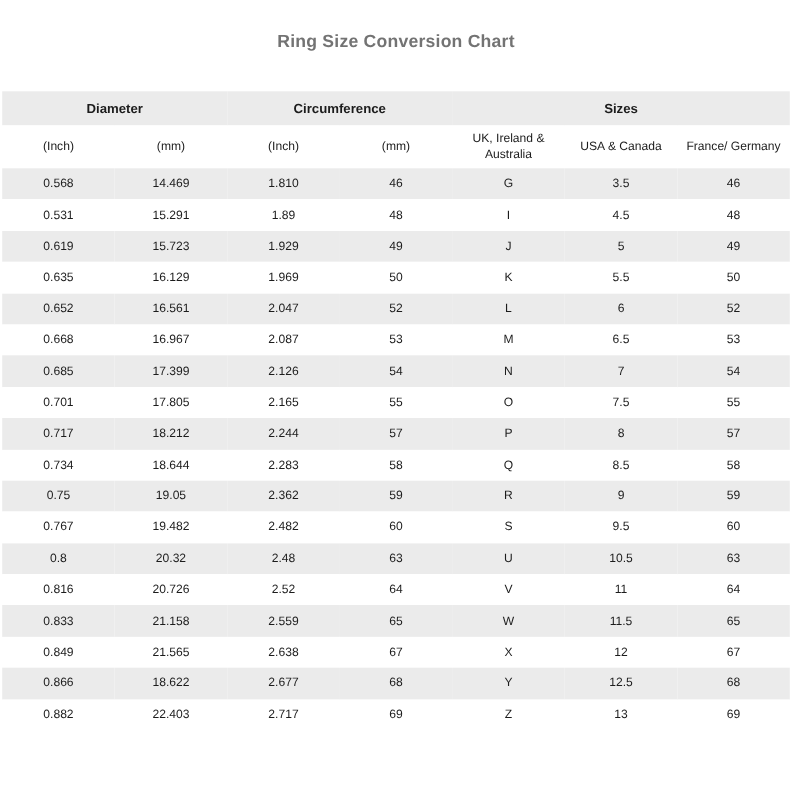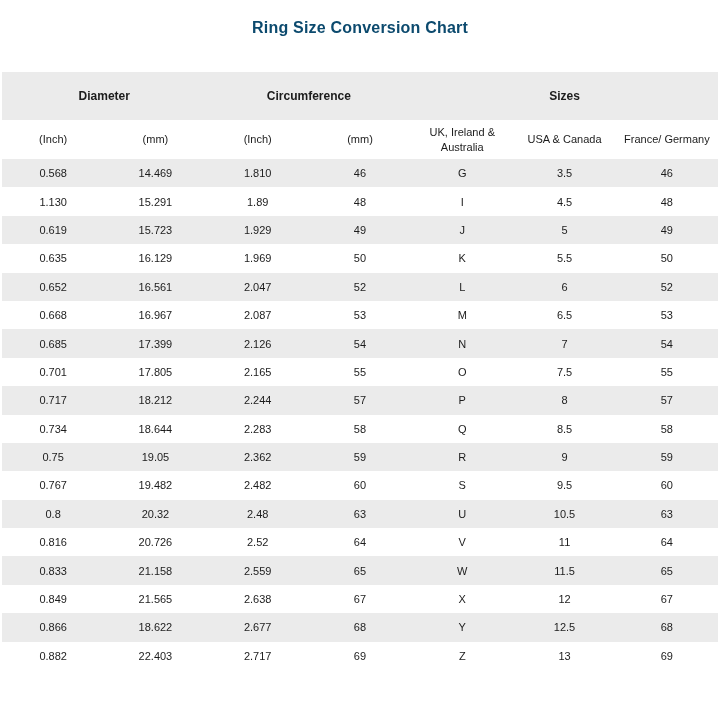--- a/index.html
+++ b/index.html
@@ -12,37 +12,37 @@
     font-family: "Liberation Sans", "DejaVu Sans", sans-serif;
     color: #1c1c1c;
     -webkit-font-smoothing: antialiased;
   }
   .page {
     width: 720px;
     height: 720px;
     overflow: hidden;
   }
   .title {
-    margin: 19px 0 0 0;
+    margin: 30px 0 0 0;
     text-align: center;
     font-size: 16px;
     font-weight: bold;
-    color: #0c4a6e;
+    color: #737373;
     letter-spacing: 0.2px;
   }
   table.conversion-table {
     border-collapse: collapse;
     table-layout: fixed;
     width: 716px;
     margin: 35px 2px 0 2px;
   }
   table.conversion-table col { width: 14.2857%; }
   thead tr.group-row th {
     background: #ebebeb;
-    height: 48px;
+    height: 31px;
     font-size: 12px;
     font-weight: bold;
     text-align: center;
     vertical-align: middle;
     padding: 0 4px;
     color: #1c1c1c;
   }
   thead tr.sub-row th {
     background: #ffffff;
     height: 39px;
@@ -101,21 +101,21 @@
         <tr>
           <td>0.568</td>
           <td>14.469</td>
           <td>1.810</td>
           <td>46</td>
           <td>G</td>
           <td>3.5</td>
           <td>46</td>
         </tr>
         <tr>
-          <td>1.130</td>
+          <td>0.531</td>
           <td>15.291</td>
           <td>1.89</td>
           <td>48</td>
           <td>I</td>
           <td>4.5</td>
           <td>48</td>
         </tr>
         <tr>
           <td>0.619</td>
           <td>15.723</td>

